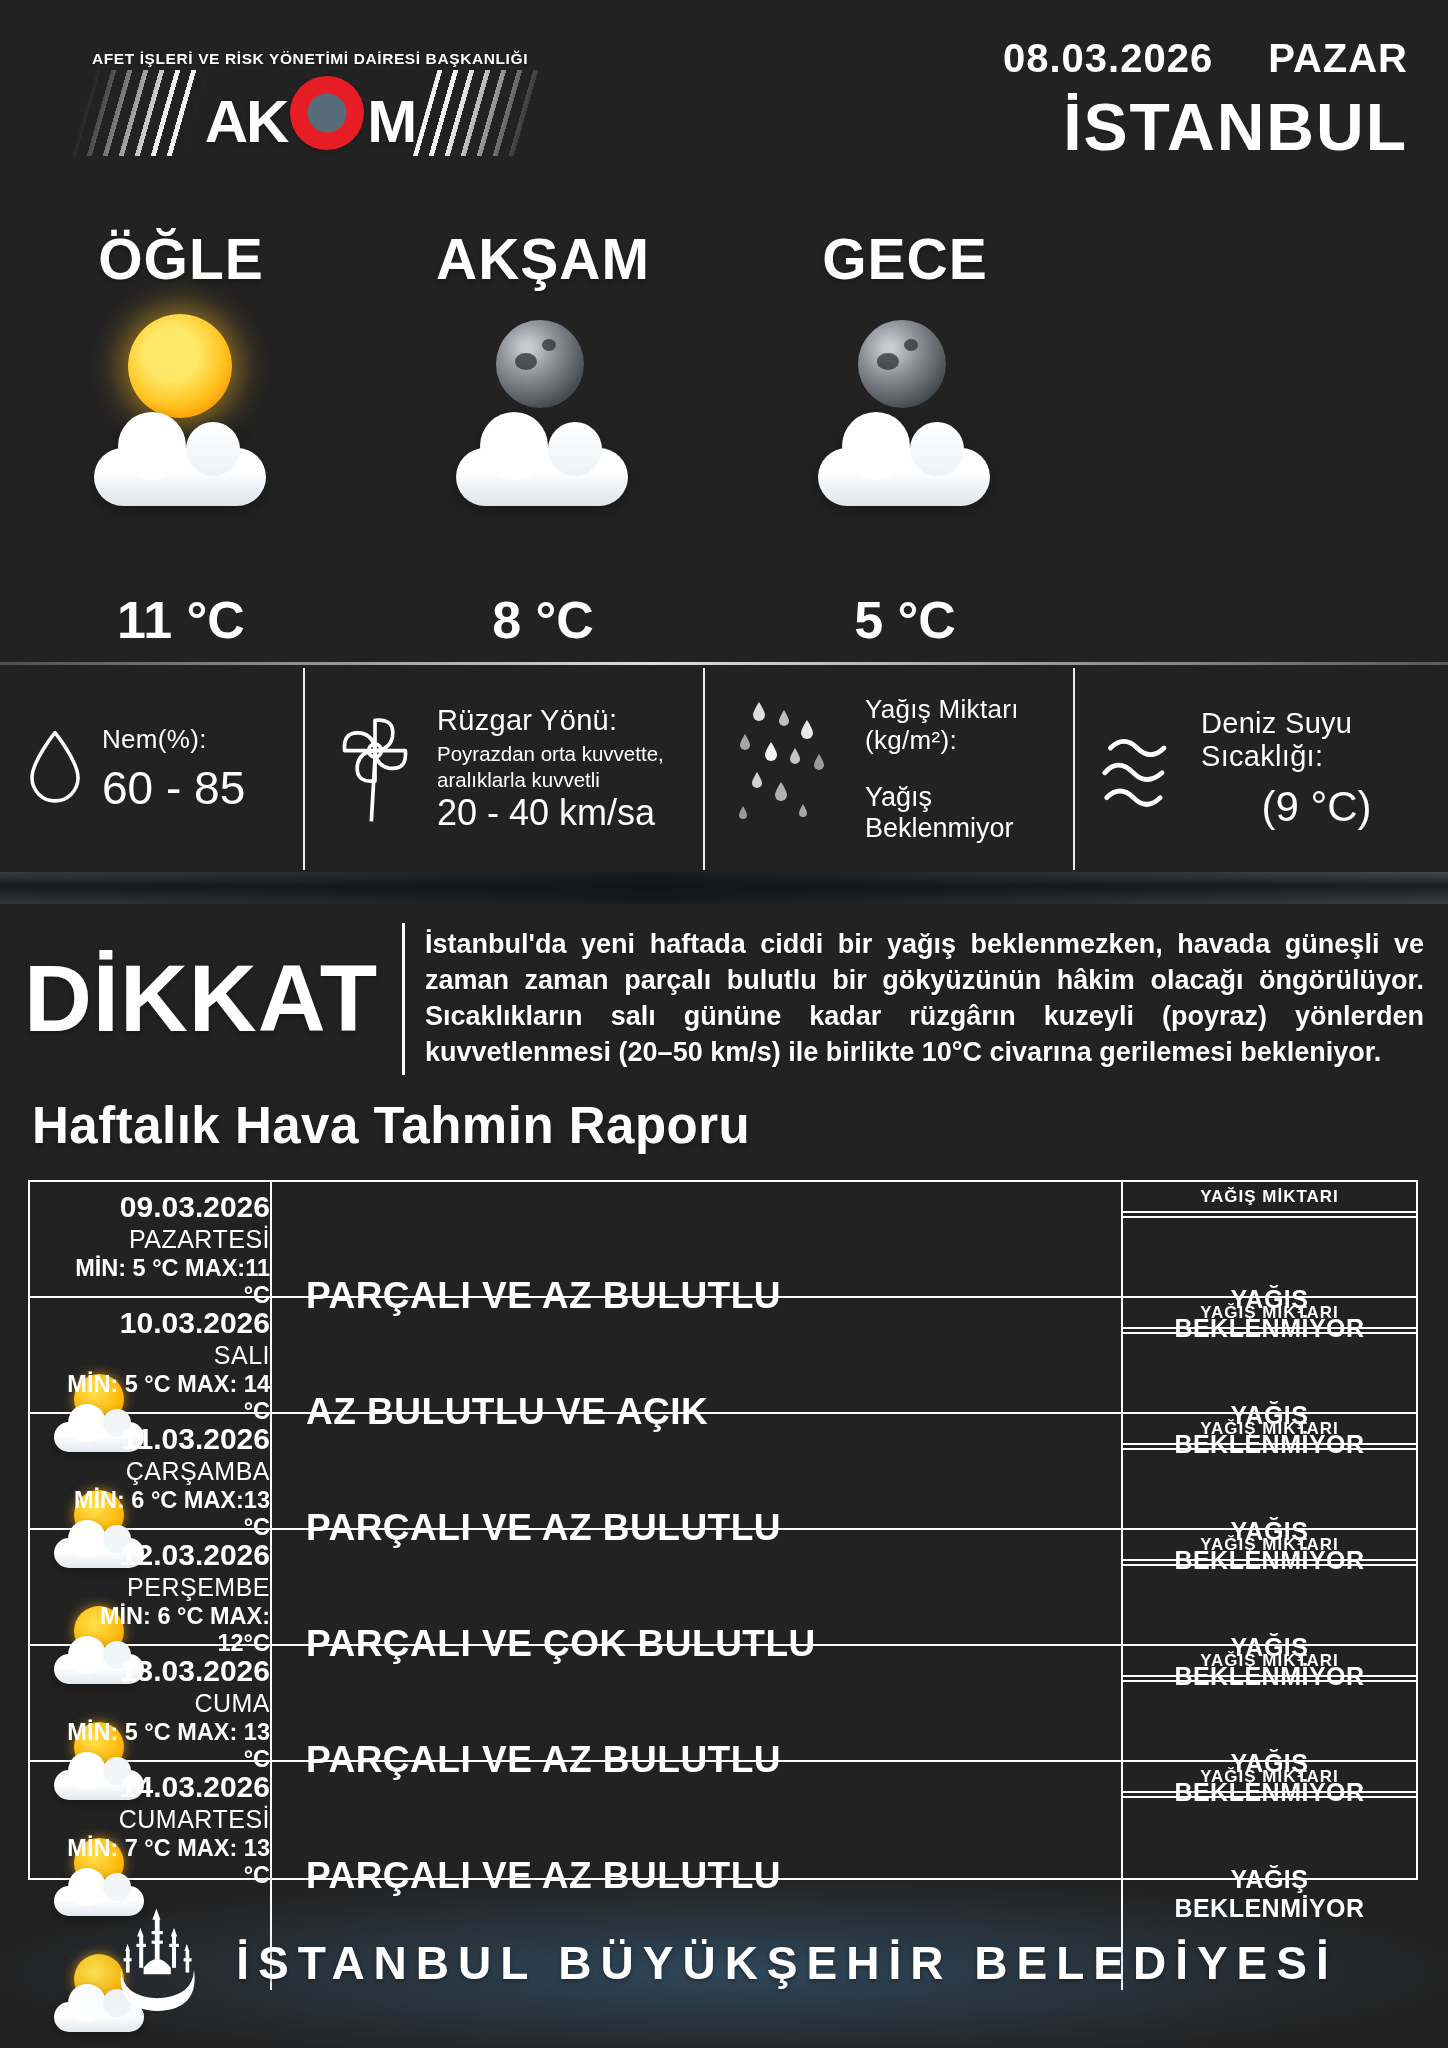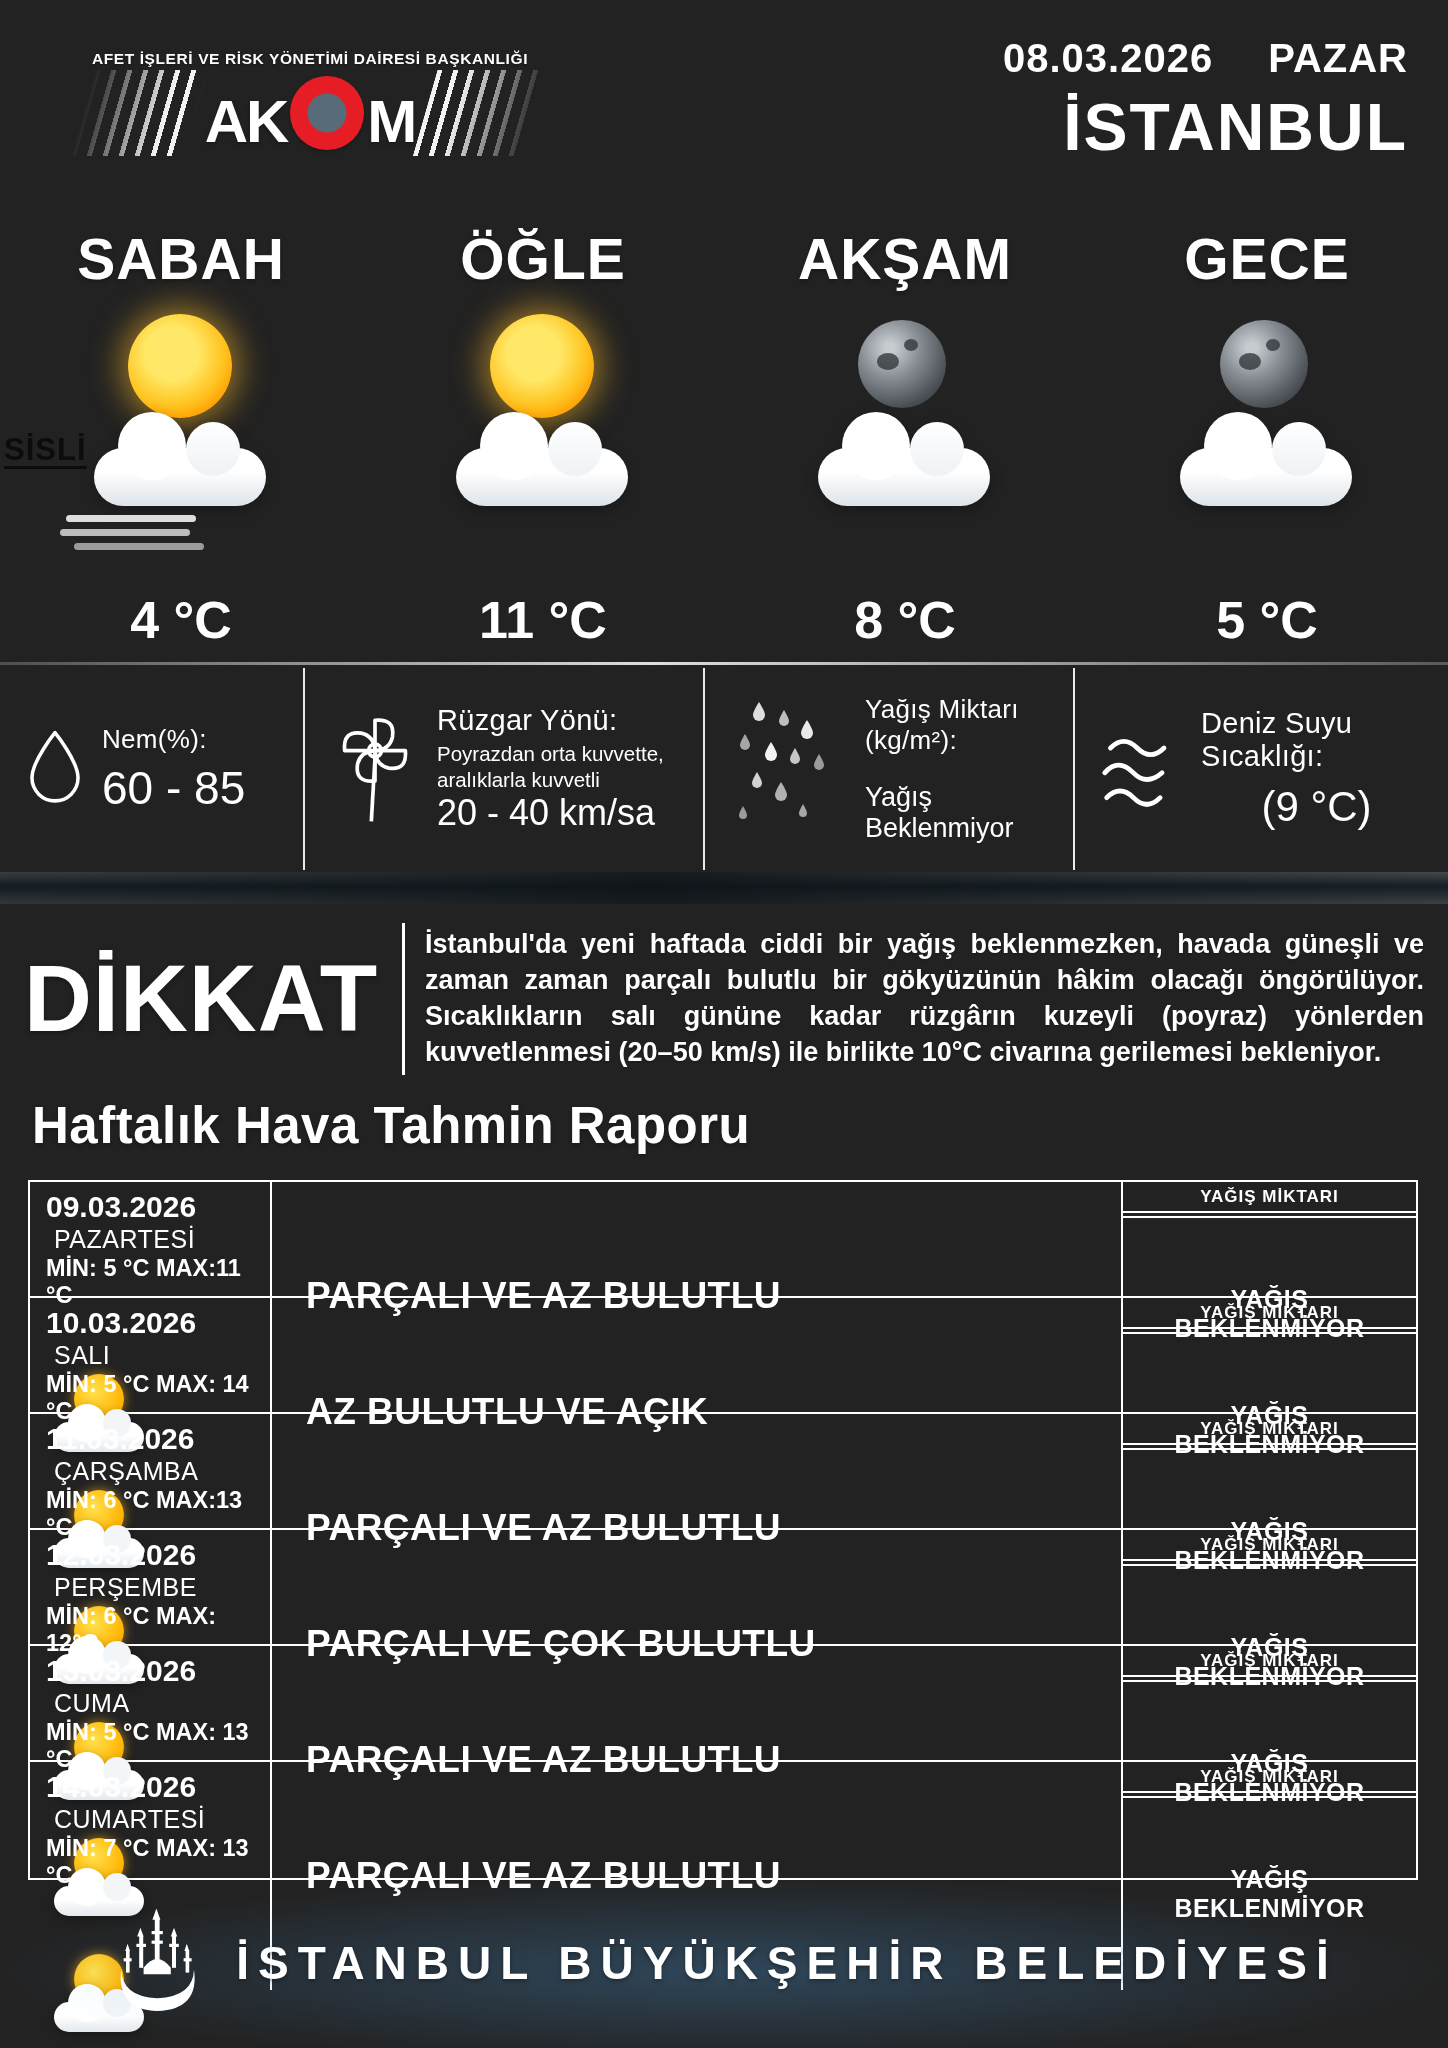--- a/index.html
+++ b/index.html
@@ -83,21 +83,21 @@
   .alert-title { flex:0 0 402px; text-align:center; font-size:94px; font-weight:900; letter-spacing:1px; text-shadow:0 2px 5px rgba(0,0,0,.35); }
   .alert-divider { flex:0 0 3px; height:152px; background:#fff; }
   .alert-text { flex:1; padding:0 24px 0 20px; font-size:27px; font-weight:700; text-align:justify; line-height:1.33; text-shadow:0 1px 2px rgba(0,0,0,.3); }
 
   
   .weekly-title { position:absolute; top:1096px; left:32px; font-size:51px; font-weight:700; letter-spacing:.5px; text-shadow:0 2px 4px rgba(0,0,0,.3); }
   .wtable { position:absolute; top:1180px; left:28px; width:1390px; border:2px solid #fff; }
   .wrow { display:grid; grid-template-columns:242px 1fr 293px; height:116px; border-bottom:2px solid #fff; }
   .wrow:last-child { border-bottom:none; }
   .cell-day { position:relative; border-right:2px solid #fff; padding:8px 0 8px 16px;
-    display:flex; flex-direction:column; justify-content:center; gap:1px; }
+    display:flex; flex-direction:column; justify-content:center; gap:1px;text-align:right; }
   .d-date { font-size:30px; font-weight:800; }
   .d-day  { font-size:25px; font-weight:400; letter-spacing:.5px; padding-left:8px; }
   .d-minmax { font-size:23.5px; font-weight:800; }
   .d-icon { position:absolute; right:0px; top:50%; transform:translateY(-50%); }
   .cell-desc { border-right:2px solid #fff; display:flex; align-items:center; padding-left:34px;
     font-size:37px; font-weight:800; letter-spacing:.5px; }
   .cell-precip { display:flex; flex-direction:column; }
   .precip-head { text-align:center; font-size:17px; font-weight:700; letter-spacing:1px; padding:5px 4px 4px;
     border-bottom:2px solid #fff; margin-bottom:3px; }
   .precip-body { flex:1; border-top:2px solid #fff; display:flex; align-items:center; justify-content:center;
@@ -135,30 +135,20 @@
     </div>
   </div>
   <div class="head-right">
     <div class="date-row">
       <span>08.03.2026</span><span class="day">PAZAR</span>
     </div>
     <div class="city">İSTANBUL</div>
   </div>
 
   <div class="periods">
-    <div class="period">
-      <div class="p-label">SABAH</div>
-      <div class="p-icon">
-        <span class="sun"></span>
-        <span class="cloud"></span>
-        <span class="fog"></span>
-        <span class="sisli">SİSLİ</span>
-      </div>
-      <div class="p-temp">4 °C</div>
-    </div>
     <div class="period">
       <div class="p-label">ÖĞLE</div>
       <div class="p-icon">
         <span class="sun"></span>
         <span class="cloud"></span>
       </div>
       <div class="p-temp">11 °C</div>
     </div>
     <div class="period">
       <div class="p-label">AKŞAM</div>

